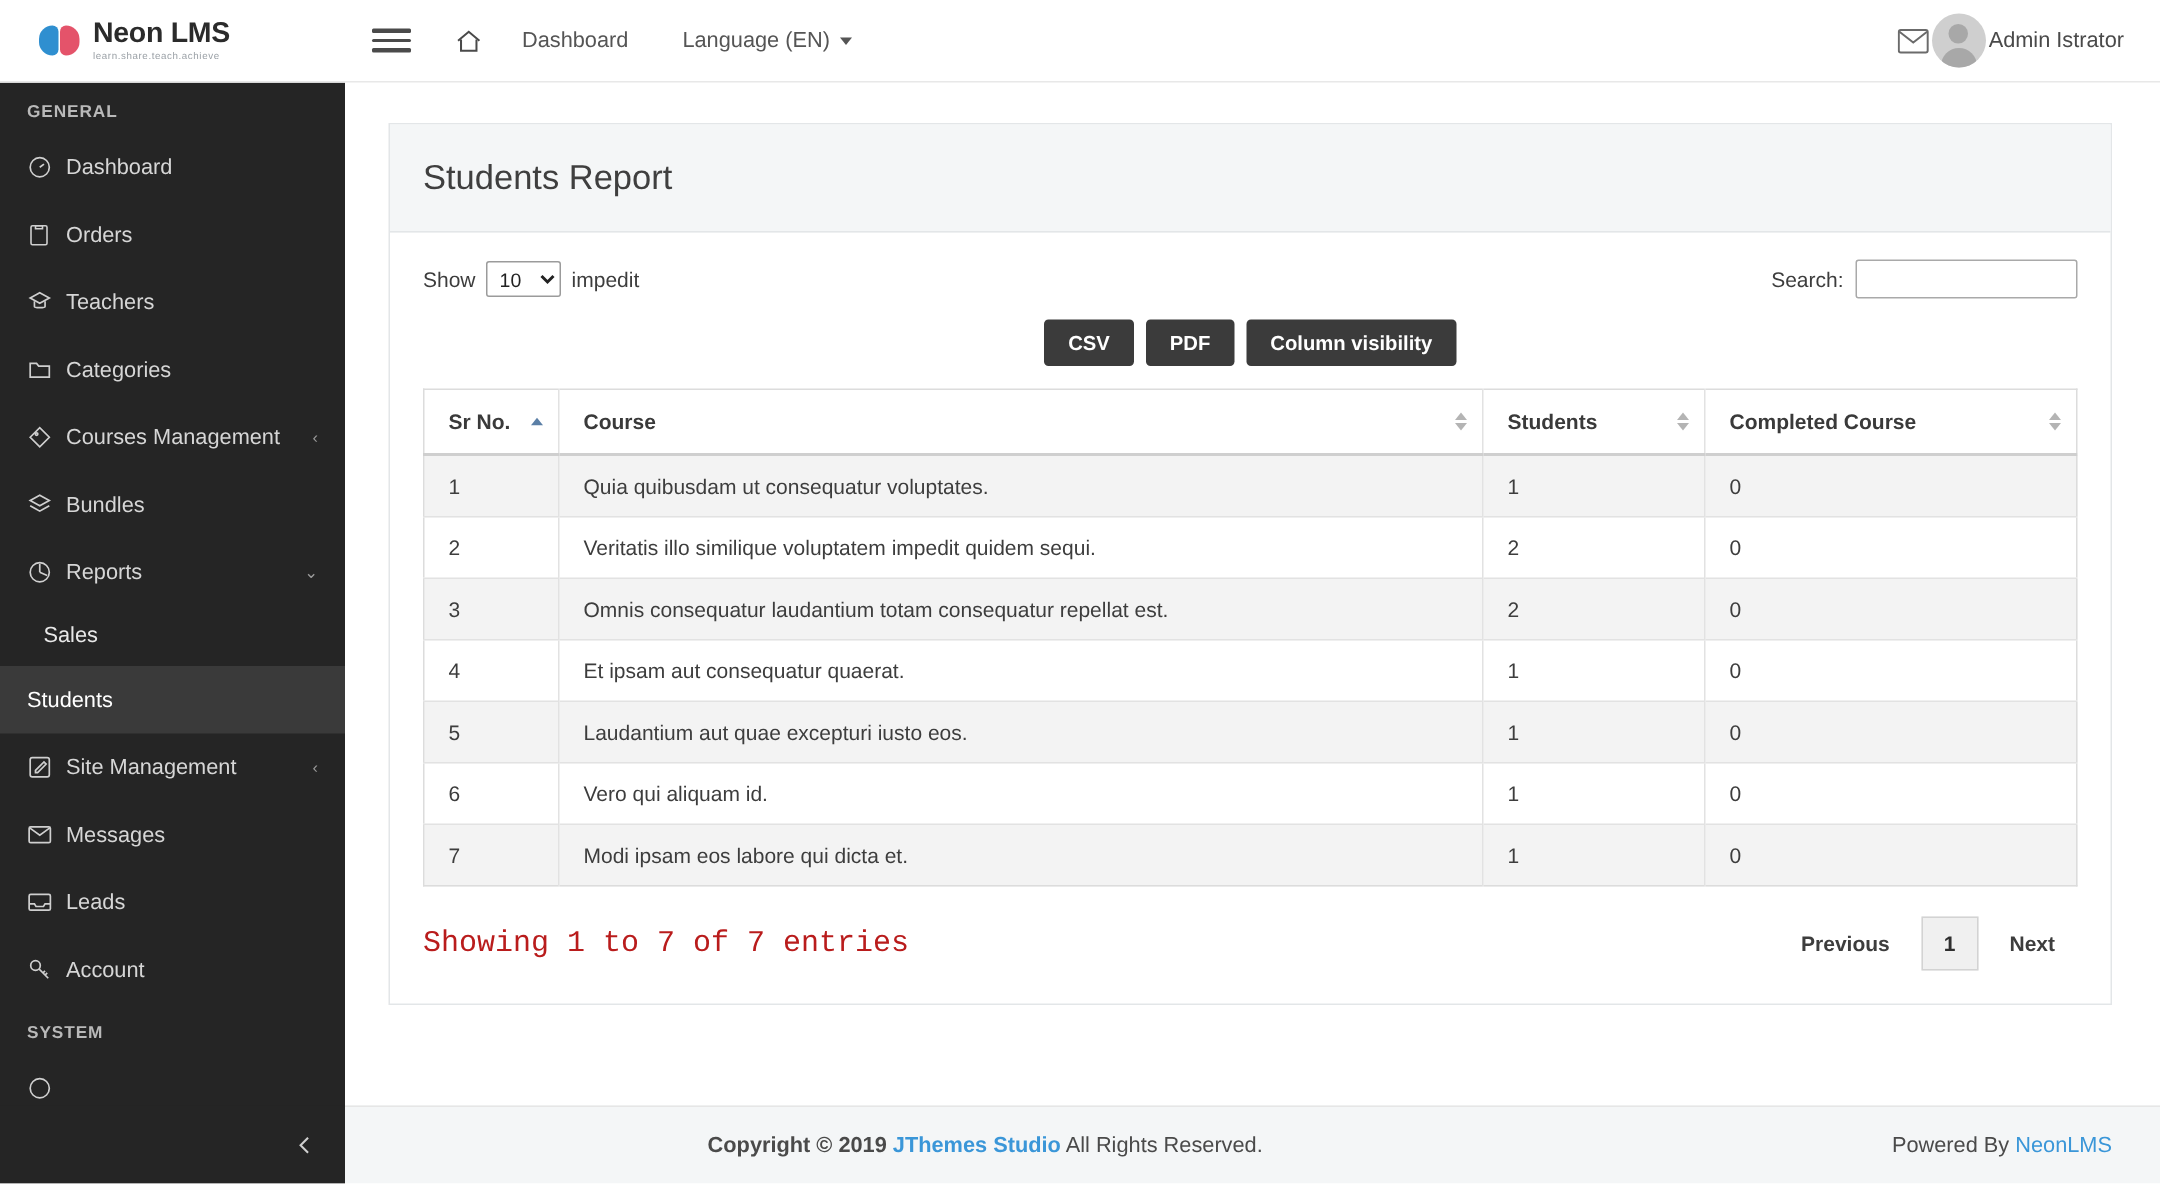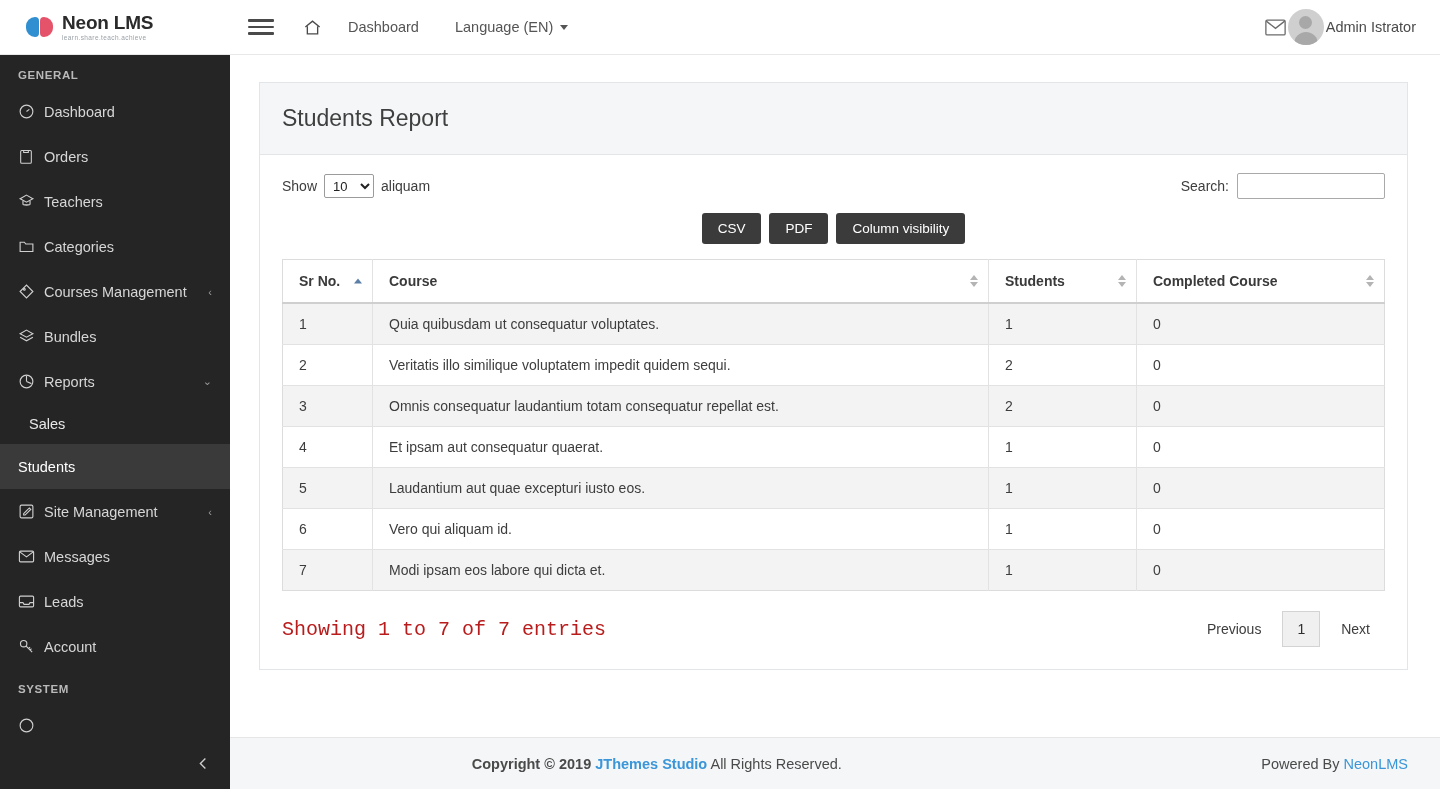--- a/index.html
+++ b/index.html
@@ -150,21 +150,21 @@
     width: 148px; height: 26px;
     border: 1px solid #a9a9a9; border-radius: 2px;
     padding: 2px 6px; font-size: 13px;
     outline: none;
   }
 
   .dt-buttons { display: flex; justify-content: center; gap: 8px; margin-top: 14px; }
   .dt-btn {
     background: #3b3b3b; color: #ffffff;
     border: none; border-radius: 3px;
-    padding: 8px 16px; font-size: 13.5px; font-weight: normal;
+    padding: 8px 16px; font-size: 13.5px; font-weight: bold;
     font-family: "Liberation Sans", sans-serif;
     cursor: pointer;
   }
 
   table.dt {
     width: 100%; border-collapse: collapse; margin-top: 15px;
     border: 1px solid #dcdcdc;
     font-size: 14px;
   }
   table.dt th {
@@ -203,21 +203,21 @@
 
   .col-sr { width: 90px; }
   .col-students { width: 148px; }
   .col-completed { width: 248px; }
 
   .dt-bottom {
     display: flex; align-items: center; justify-content: space-between;
     margin-top: 20px;
   }
   .dt-info { font-size: 20px; color: #b91c1c; font-family: Liberation Mono, monospace; }
-  .dt-pagination { display: flex; align-items: center; gap: 0; }
+  .dt-pagination { display: flex; align-items: center; gap: 0; font-weight: bold; }
   .pg {
     font-size: 14px; color: #3d3d3d;
     padding: 9px 14px; cursor: pointer;
     border: 1px solid transparent;
   }
   .pg.current {
     border: 1px solid #d3d3d3; background: #f0f0f0;
     color: #2f2f2f; margin: 0 6px;
   }
 
@@ -435,21 +435,21 @@
     <div class="card">
       <div class="card-header">
         <h1 class="card-title">Students Report</h1>
       </div>
       <div class="card-body">
 
         <div class="dt-top">
           <label class="dt-length">
             <span>Show</span>
             <select><option>10</option><option>25</option><option>50</option><option>100</option></select>
-            <span>aliquam</span>
+            <span>impedit</span>
           </label>
 
           <label class="dt-search">
             <span>Search:</span>
             <input type="text" placeholder="" style="">
           </label>
         </div>
 
         <div class="dt-buttons">
           <button class="dt-btn">CSV</button>

